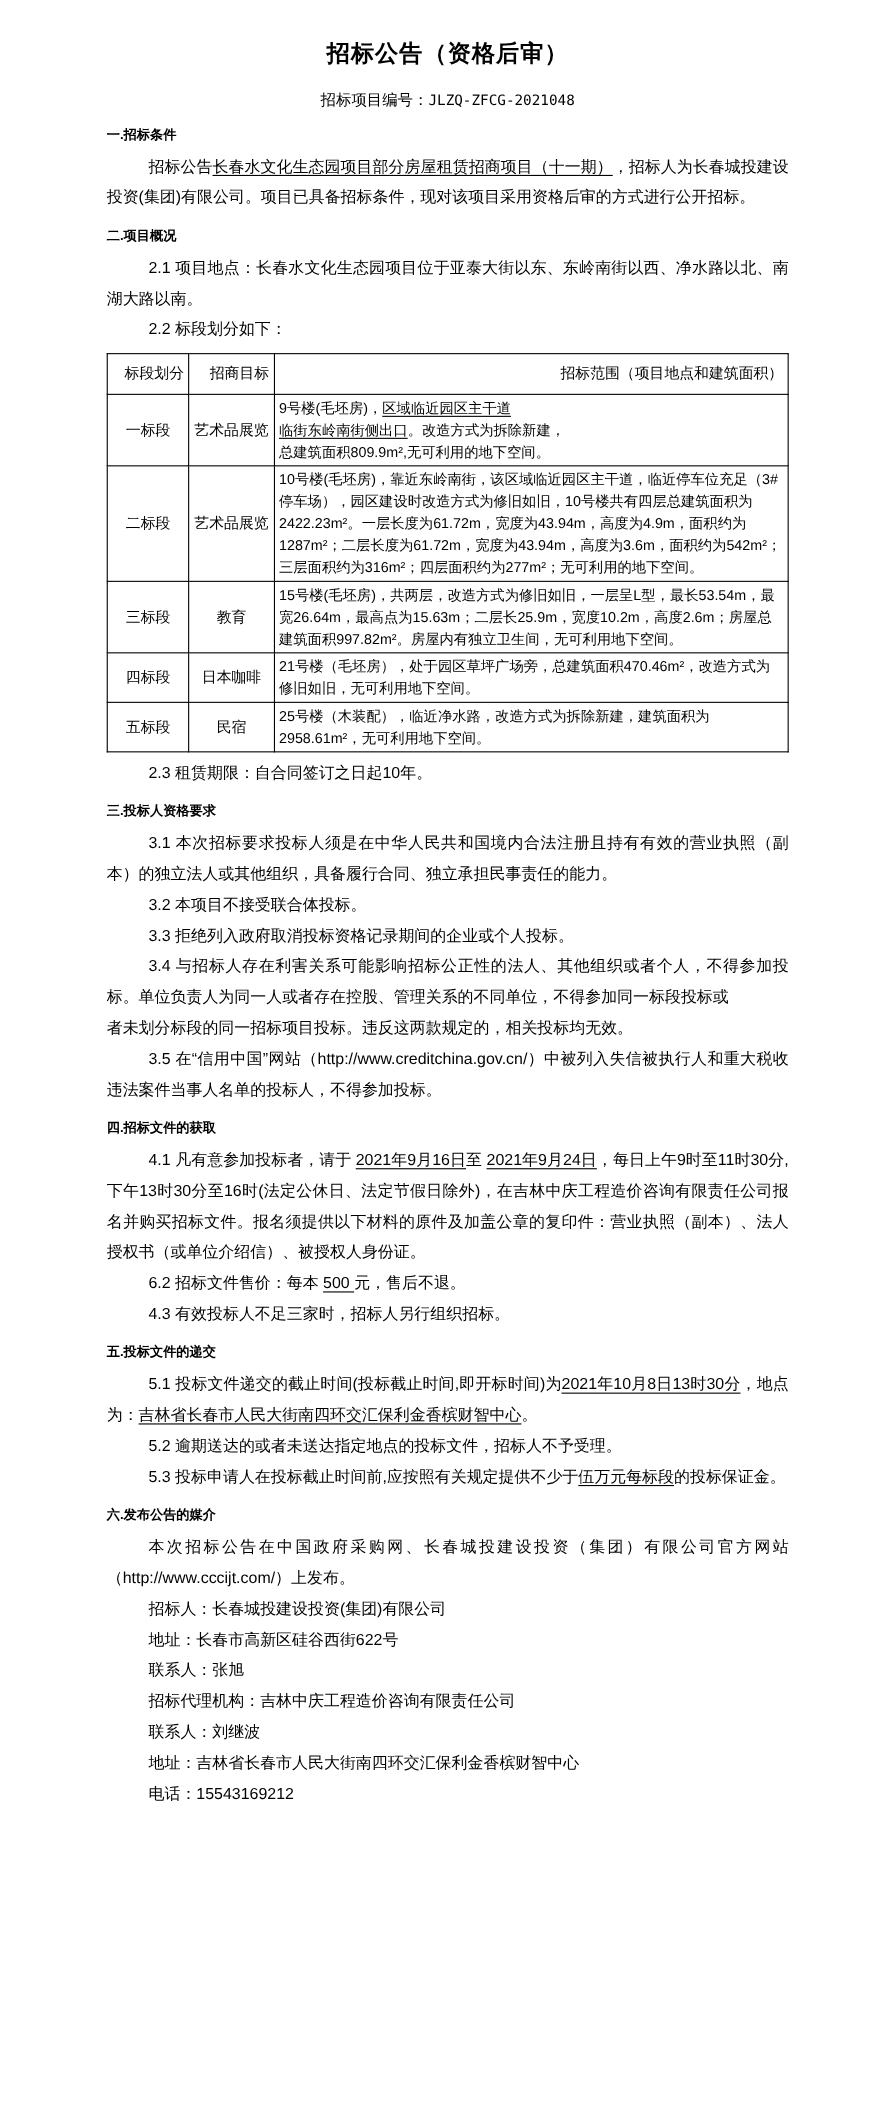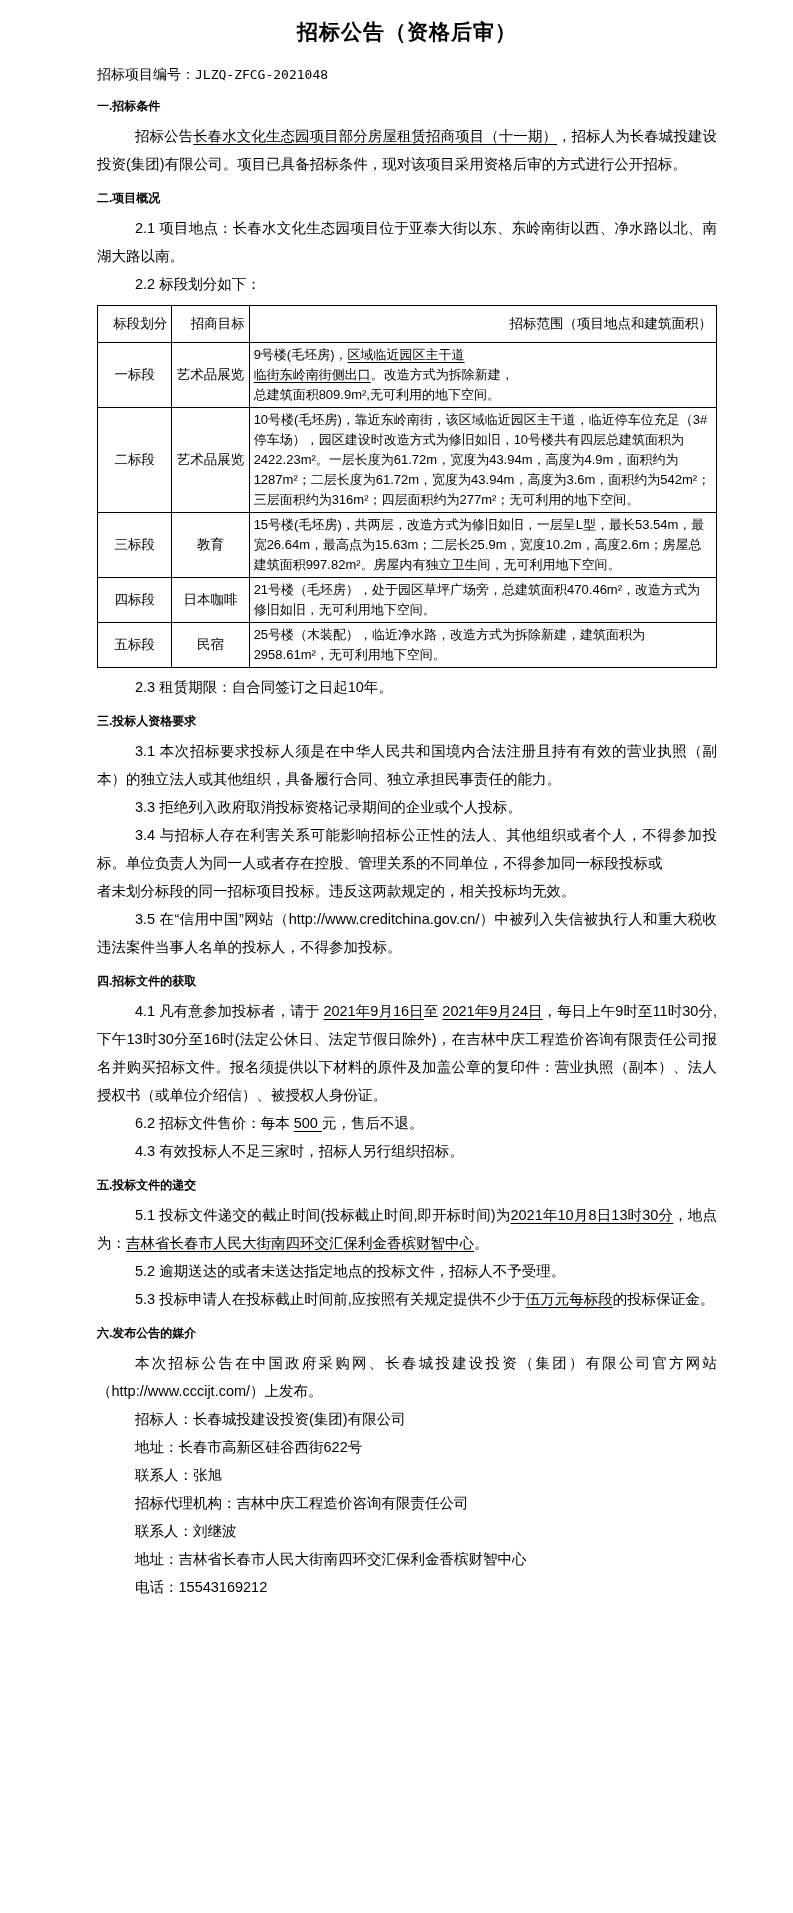--- a/index.html
+++ b/index.html
@@ -5,32 +5,32 @@
   * { box-sizing: border-box; }
   html, body { margin: 0; padding: 0; }
   body {
     width: 793px;
     height: 1913px;
     background: #ffffff;
     color: #000000;
     font-family: "Liberation Sans", sans-serif;
     overflow: hidden;
   }
-  .page { padding: 10px 76px 20px 97px; }
+  .page { padding: 26px 76px 20px 97px; }
 
   .title {
     font-size: 21px;
     font-weight: 700;
     text-align: center;
     margin: 8px 0 20px;
     letter-spacing: 1px;
   }
   .subtitle {
     font-size: 14px;
-    text-align: left;
+    text-align: center;
     margin: 3px 0 8px;
   }
   .subtitle .code { font-family: "DejaVu Sans Mono", monospace; font-size: 13px; }
 
   .sec {
     font-size: 12px;
     font-weight: 700;
     margin: 6px 0 2px;
     line-height: 28px;
   }
@@ -115,20 +115,21 @@
         <td class="c">民宿</td>
         <td class="scope">25号楼（木装配），临近净水路，改造方式为拆除新建，建筑面积为2958.61m²，无可利用地下空间。</td>
       </tr>
     </tbody>
   </table>
 
   <p class="body">2.3 租赁期限：自合同签订之日起10年。</p>
 
   <div class="sec">三.投标人资格要求</div>
   <p class="body">3.1 本次招标要求投标人须是在中华人民共和国境内合法注册且持有有效的营业执照（副本）的独立法人或其他组织，具备履行合同、独立承担民事责任的能力。</p>
+  <p class="body">3.2 本项目不接受联合体投标。</p>
   <p class="body">3.3 拒绝列入政府取消投标资格记录期间的企业或个人投标。</p>
   <p class="body">3.4 与招标人存在利害关系可能影响招标公正性的法人、其他组织或者个人，不得参加投标。单位负责人为同一人或者存在控股、管理关系的不同单位，不得参加同一标段投标或</p>
   <p class="body cont gap-top">者未划分标段的同一招标项目投标。违反这两款规定的，相关投标均无效。</p>
   <p class="body">3.5 在“信用中国”网站（http://www.creditchina.gov.cn/）中被列入失信被执行人和重大税收违法案件当事人名单的投标人，不得参加投标。</p>
 
   <div class="sec">四.招标文件的获取</div>
   <p class="body"><span>4.1 凡有意参加投标者，请于 </span><span class="ul">2021年9月16日</span><span>至 </span><span class="ul">2021年9月24日</span><span>，每日上午9时至11时30分,下午13时30分至16时(法定公休日、法定节假日除外)，在吉林中庆工程造价咨询有限责任公司报名并购买招标文件。报名须提供以下材料的原件及加盖公章的复印件：营业执照（副本）、法人授权书（或单位介绍信）、被授权人身份证。</span></p>
   <p class="body"><span>6.2 招标文件售价：每本 </span><span class="ul">500 </span><span>元，售后不退。</span></p>
   <p class="body">4.3 有效投标人不足三家时，招标人另行组织招标。</p>
 

